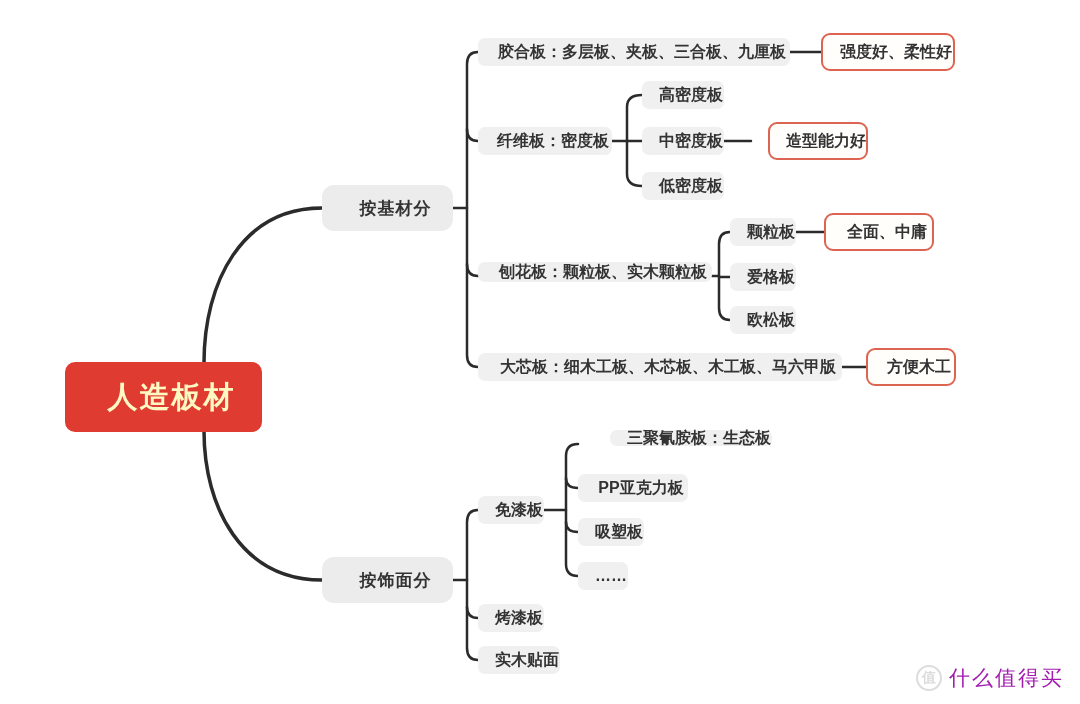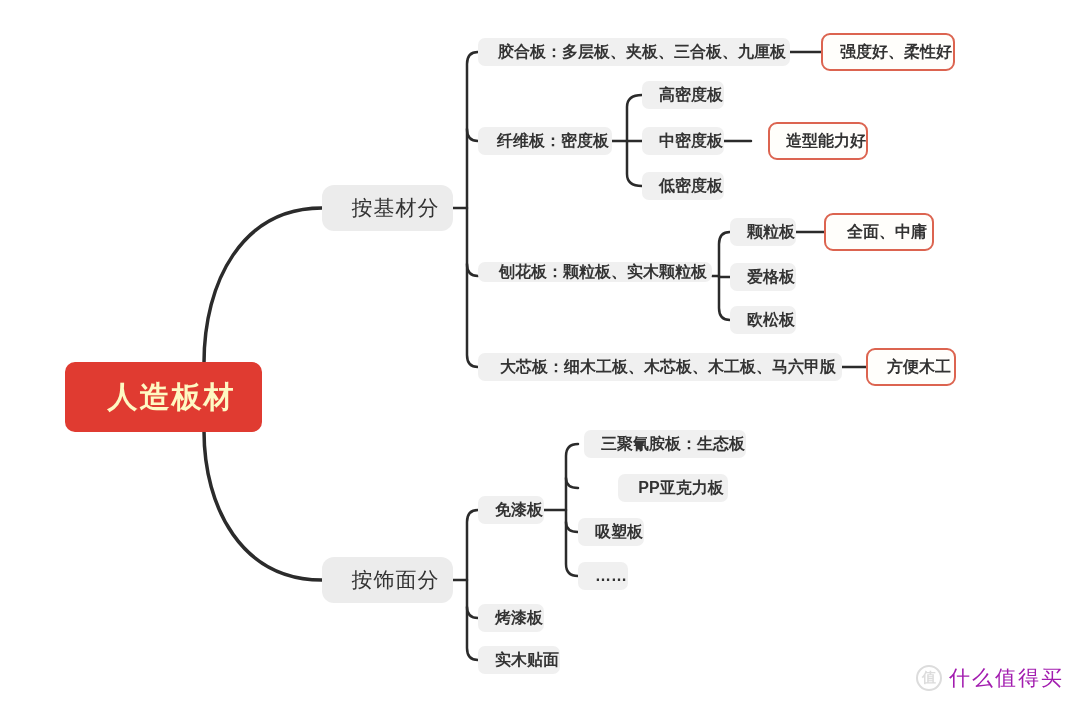--- a/index.html
+++ b/index.html
@@ -3,21 +3,21 @@
 <meta charset="utf-8">
 <style>
   html,body{margin:0;padding:0;background:#fff;}
   body{font-family:"Liberation Sans", sans-serif;}
   .canvas{position:relative;width:1080px;height:704px;background:#ffffff;overflow:hidden;}
   .wires{position:absolute;left:0;top:0;width:1080px;height:704px;z-index:1;}
   .node{position:absolute;z-index:2;display:flex;align-items:center;justify-content:center;
         box-sizing:border-box;white-space:nowrap;color:#333333;padding-left:16px;}
   .root{background:#e03b31;color:#fef9c3;border-radius:10px;font-size:30px;font-weight:700;
         letter-spacing:2px;}
-  .lvl2{background:#ececec;border-radius:12px;font-size:21px;font-weight:400;letter-spacing:1px;}
+  .lvl2{background:#ececec;border-radius:12px;font-size:17px;font-weight:700;letter-spacing:1px;}
   .leaf{background:#f0f0f0;border-radius:7px;font-size:16px;font-weight:600;}
   .callout{background:#fffefb;border:2.5px solid #dc6450;border-radius:9px;
            font-size:16px;font-weight:600;color:#333;}
   .watermark{position:absolute;right:16px;bottom:12px;z-index:3;display:flex;align-items:center;
              gap:7px;color:#d9d9d9;}
   .wm-circle{width:22px;height:22px;border:2px solid #dcdcdc;border-radius:50%;display:flex;
              align-items:center;justify-content:center;font-size:14px;font-weight:700;color:#dcdcdc;}
   .wm-text{font-size:21px;letter-spacing:2px;color:#a21caf;}
 </style>
 </head>
@@ -78,22 +78,22 @@
   <div class="node leaf" style="left:478px;top:262px;width:234px;height:20px;">刨花板：颗粒板、实木颗粒板</div>
   <div class="node leaf" style="left:730px;top:218px;width:66px;height:28px;">颗粒板</div>
   <div class="node callout" style="left:824px;top:213px;width:110px;height:38px;">全面、中庸</div>
   <div class="node leaf" style="left:730px;top:263px;width:66px;height:28px;">爱格板</div>
   <div class="node leaf" style="left:730px;top:306px;width:66px;height:28px;">欧松板</div>
 
   <div class="node leaf" style="left:478px;top:353px;width:364px;height:28px;">大芯板：细木工板、木芯板、木工板、马六甲版</div>
   <div class="node callout" style="left:866px;top:348px;width:90px;height:38px;">方便木工</div>
 
   <div class="node leaf" style="left:478px;top:496px;width:66px;height:28px;">免漆板</div>
-  <div class="node leaf" style="left:584px;top:430px;width:162px;height:28px;text-align:center;">三聚氰胺板：生态板</div>
-  <div class="node leaf" style="left:578px;top:474px;width:110px;height:28px;margin-left:40px;">PP亚克力板</div>
+  <div class="node leaf" style="left:610px;top:430px;width:162px;height:16px;text-align:center;">三聚氰胺板：生态板</div>
+  <div class="node leaf" style="left:578px;top:474px;width:110px;height:28px;">PP亚克力板</div>
   <div class="node leaf" style="left:578px;top:518px;width:66px;height:28px;">吸塑板</div>
   <div class="node leaf" style="left:578px;top:562px;width:50px;height:28px;">……</div>
   <div class="node leaf" style="left:478px;top:604px;width:66px;height:28px;">烤漆板</div>
   <div class="node leaf" style="left:478px;top:646px;width:82px;height:28px;">实木贴面</div>
 
   <div class="watermark">
     <span class="wm-circle">值</span>
     <span class="wm-text">什么值得买</span>
   </div>
 

